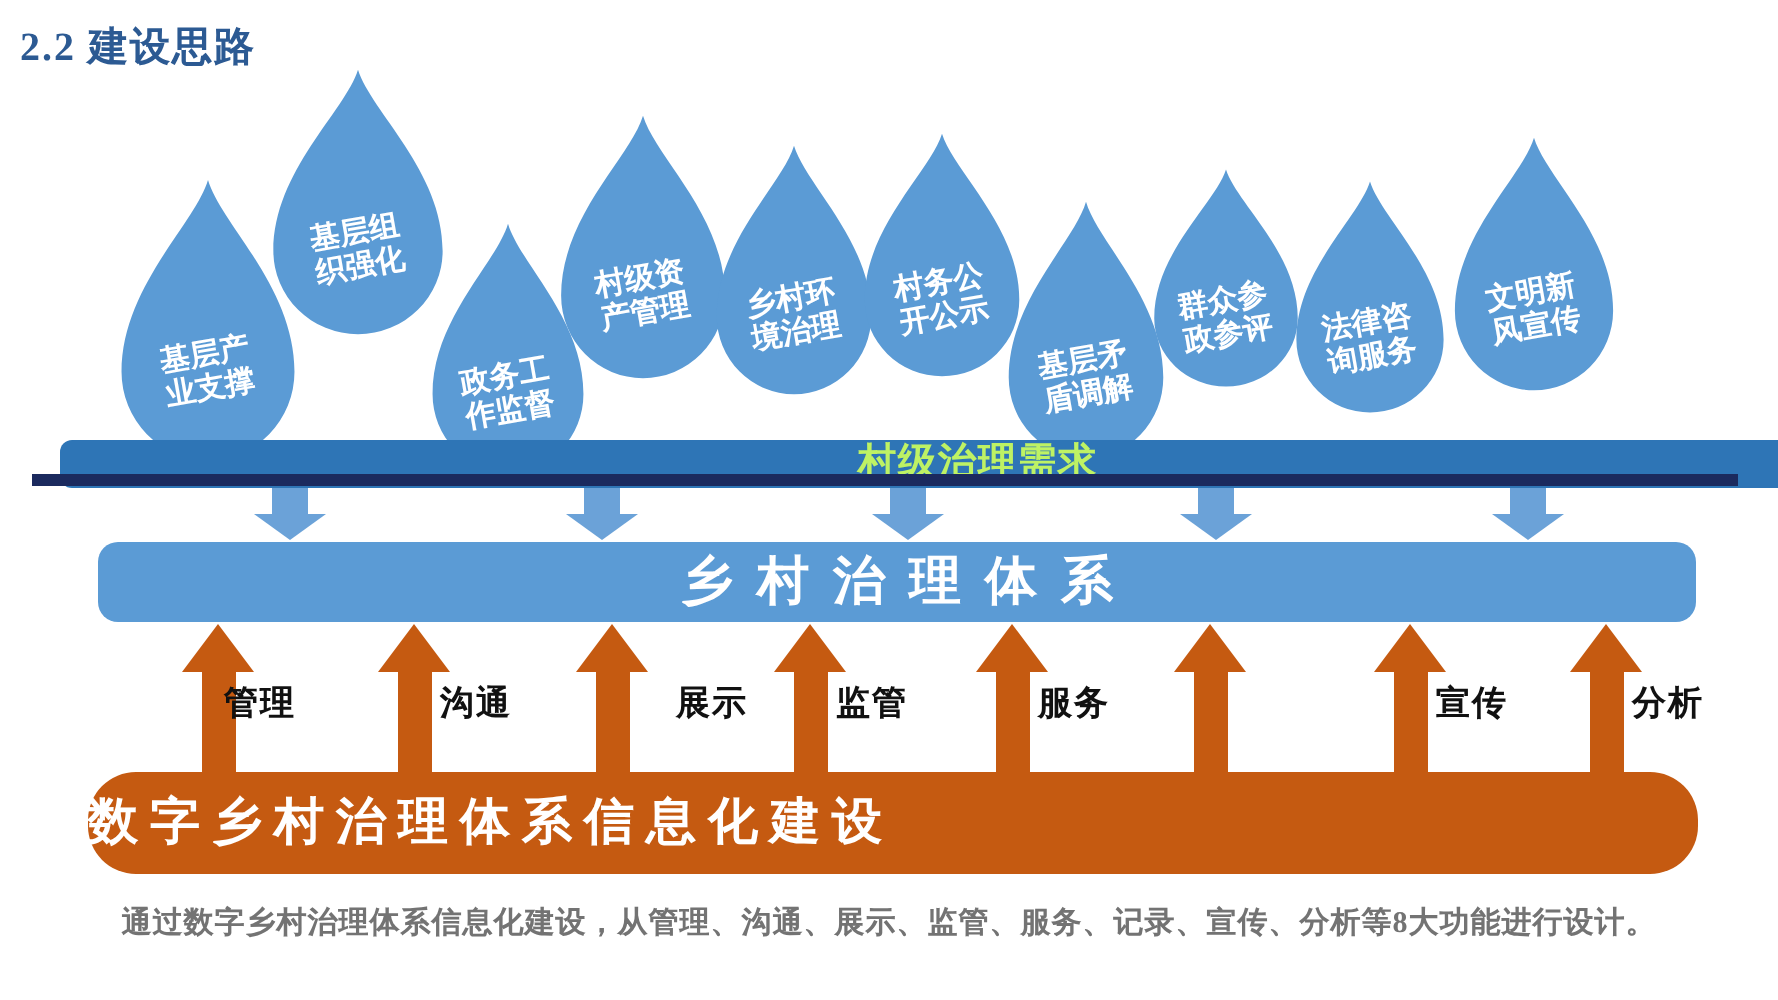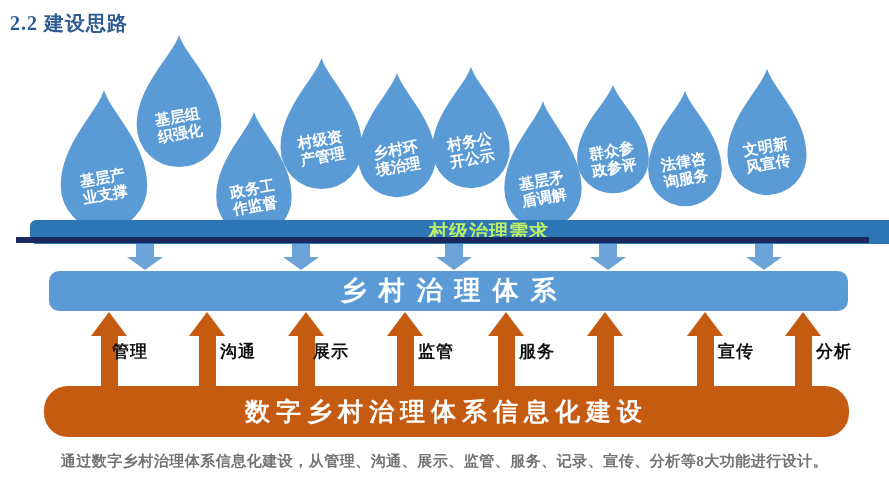--- a/index.html
+++ b/index.html
@@ -62,27 +62,27 @@
     position:absolute;left:0;top:0;width:0;height:0;
     border-left:18px solid transparent;border-right:18px solid transparent;
     border-bottom:24px solid #C55A11;
   }
   .up-arrow .shaft{position:absolute;left:9.5px;top:24px;width:17px;height:54px;background:#C55A11;}
   .f1{left:91px;} .f2{left:189px;} .f3{left:288px;} .f4{left:387px;}
   .f5{left:488px;} .f6{left:587px;} .f7{left:687px;} .f8{left:785px;}
   .fn-label{
     position:absolute;top:340px;font-size:17px;font-weight:bold;color:#111;z-index:2;letter-spacing:1px;
   }
-  .l1{left:112px;} .l2{left:220px;} .l3{left:313px;text-align:right;} .l4{left:418px;}
+  .l1{left:112px;} .l2{left:220px;} .l3{left:338px;text-align:right;} .l4{left:418px;}
   .l5{left:519px;} .l6{left:637px;margin-top:47px;} .l7{left:718px;} .l8{left:816px;}
   
   .platform-bar{
     position:absolute;left:44px;top:386px;width:805px;height:51px;background:#C55A11;
     border-radius:24px;color:#fff;font-weight:bold;font-size:25px;line-height:51px;
-    text-align:center;letter-spacing:6px;z-index:3;
+    letter-spacing:6px;z-index:3;
   }
   
   .footer-note{
     position:absolute;left:0;top:452px;width:889px;text-align:center;
     font-size:15px;font-weight:bold;color:#737373;letter-spacing:0.5px;
   }
 </style>
 </head>
 <body>
 

